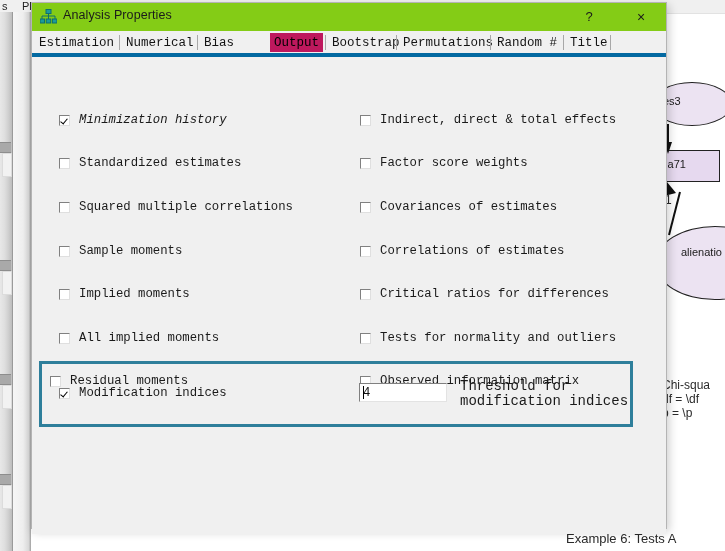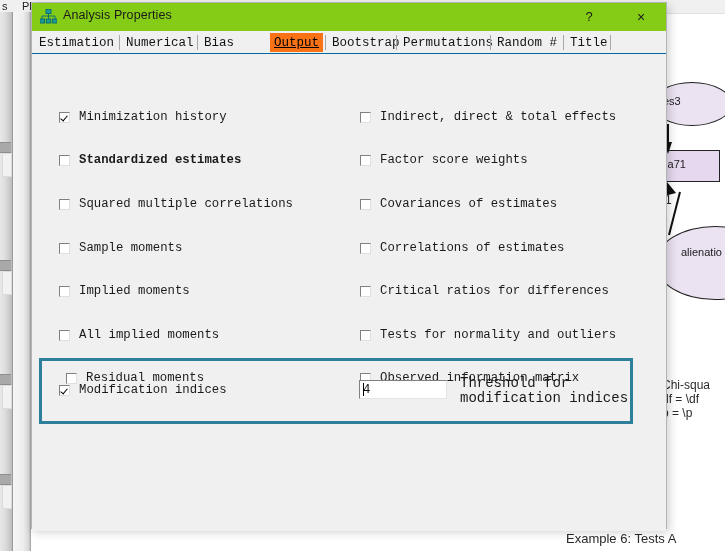--- a/index.html
+++ b/index.html
@@ -165,40 +165,39 @@
     font-family: "Liberation Sans", sans-serif;
   }
   .title-btn.help { right: 56px; }
   .title-btn.close { right: 4px; font-size: 14px; }
 
   
   .tabstrip {
     position: relative;
     height: 21px;
     background: #f0f0f0;
-    border-bottom: 1px solid #0369a1;
+    border-bottom: 4px solid #0369a1;
   }
   .tab {
     position: absolute;
     top: 1px;
     height: 19px;
     display: flex;
     align-items: center;
     font-family: "Liberation Mono", monospace;
     font-size: 12.5px;
     color: #141414;
     white-space: nowrap;
     padding: 0 4px;
     cursor: default;
     background: transparent;
   }
   .tab.selected {
-    background: #f97316;
+    background: #be185d;
     color: #000;
-    text-decoration: underline;
   }
   .tab-sep {
     position: absolute;
     top: 3px;
     width: 1px;
     height: 15px;
     background: #a8a8a8;
   }
 
   
@@ -384,45 +383,45 @@
       <div class="tab" style="left:367px;">Permutations</div>
       <div class="tab-sep" style="left:458px;"></div>
       <div class="tab" style="left:461px;">Random #</div>
       <div class="tab-sep" style="left:531px;"></div>
       <div class="tab" style="left:534px;">Title</div>
       <div class="tab-sep" style="left:578px;"></div>
     </div>
 
     <div class="dlg-body">
 
-      <div class="cb-row" style="left:27px; top:56px;">
+      <div class="cb-row" style="left:27px; top:56px;font-style:italic;">
         <span class="cb-box checked"></span>
         <span class="cb-label">Minimization history</span>
       </div>
-      <div class="cb-row" style="left:27px; top:99px;font-weight:bold;">
+      <div class="cb-row" style="left:27px; top:99px;">
         <span class="cb-box"></span>
         <span class="cb-label">Standardized estimates</span>
       </div>
       <div class="cb-row" style="left:27px; top:143px;">
         <span class="cb-box"></span>
         <span class="cb-label">Squared multiple correlations</span>
       </div>
       <div class="cb-row" style="left:27px; top:187px;">
         <span class="cb-box"></span>
         <span class="cb-label">Sample moments</span>
       </div>
       <div class="cb-row" style="left:27px; top:230px;">
         <span class="cb-box"></span>
         <span class="cb-label">Implied moments</span>
       </div>
       <div class="cb-row" style="left:27px; top:274px;">
         <span class="cb-box"></span>
         <span class="cb-label">All implied moments</span>
       </div>
-      <div class="cb-row" style="left:34px; top:317px;">
+      <div class="cb-row" style="left:18px; top:317px;">
         <span class="cb-box"></span>
         <span class="cb-label">Residual moments</span>
       </div>
 
       <div class="cb-row" style="left:328px; top:56px;">
         <span class="cb-box"></span>
         <span class="cb-label">Indirect, direct &amp; total effects</span>
       </div>
       <div class="cb-row" style="left:328px; top:99px;">
         <span class="cb-box"></span>

